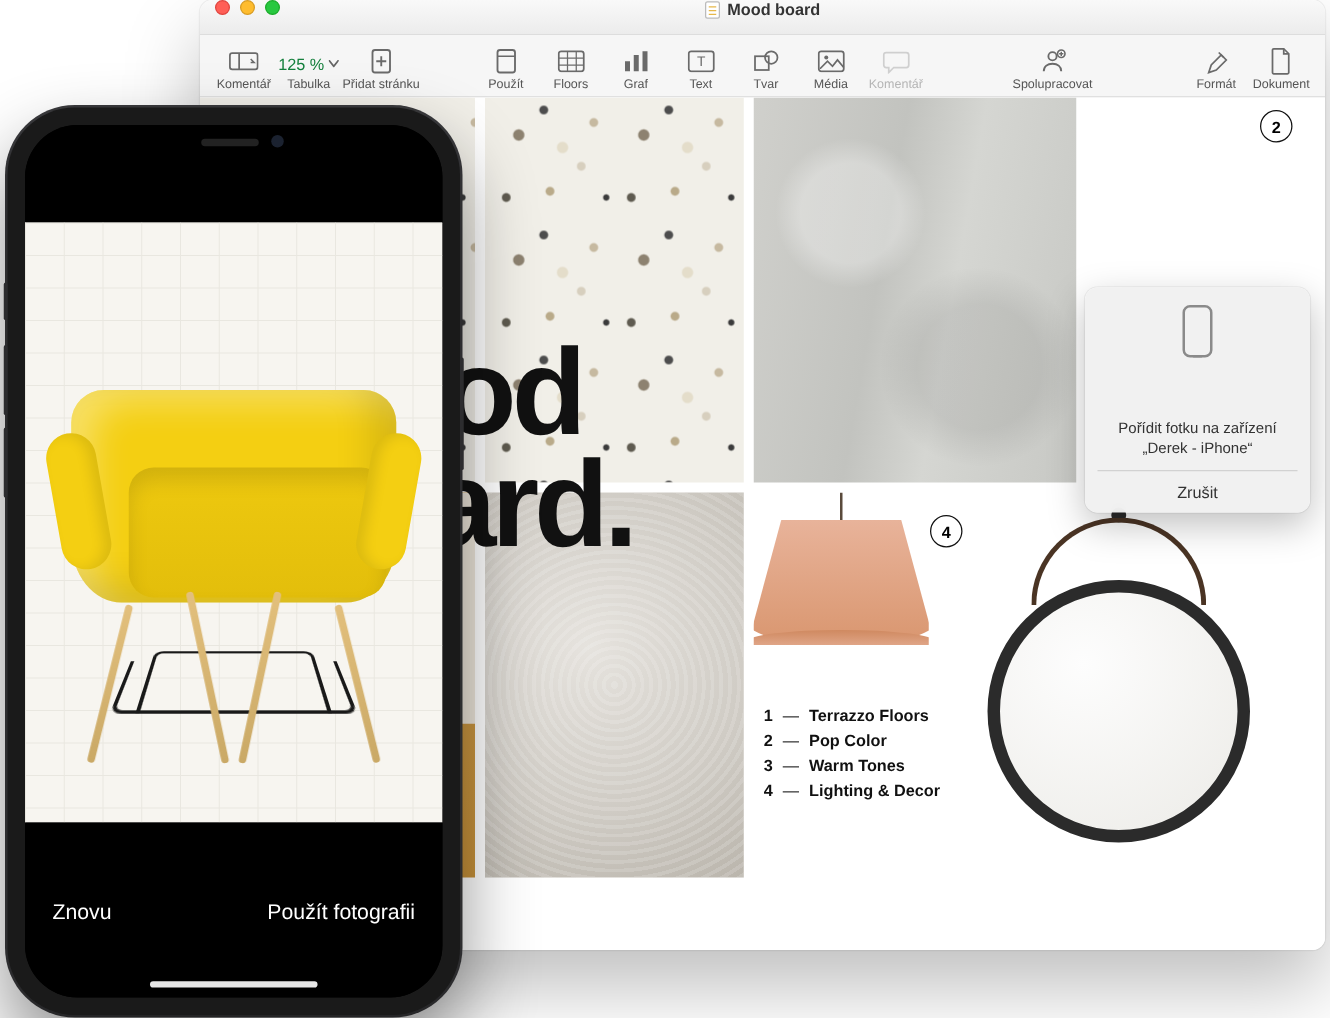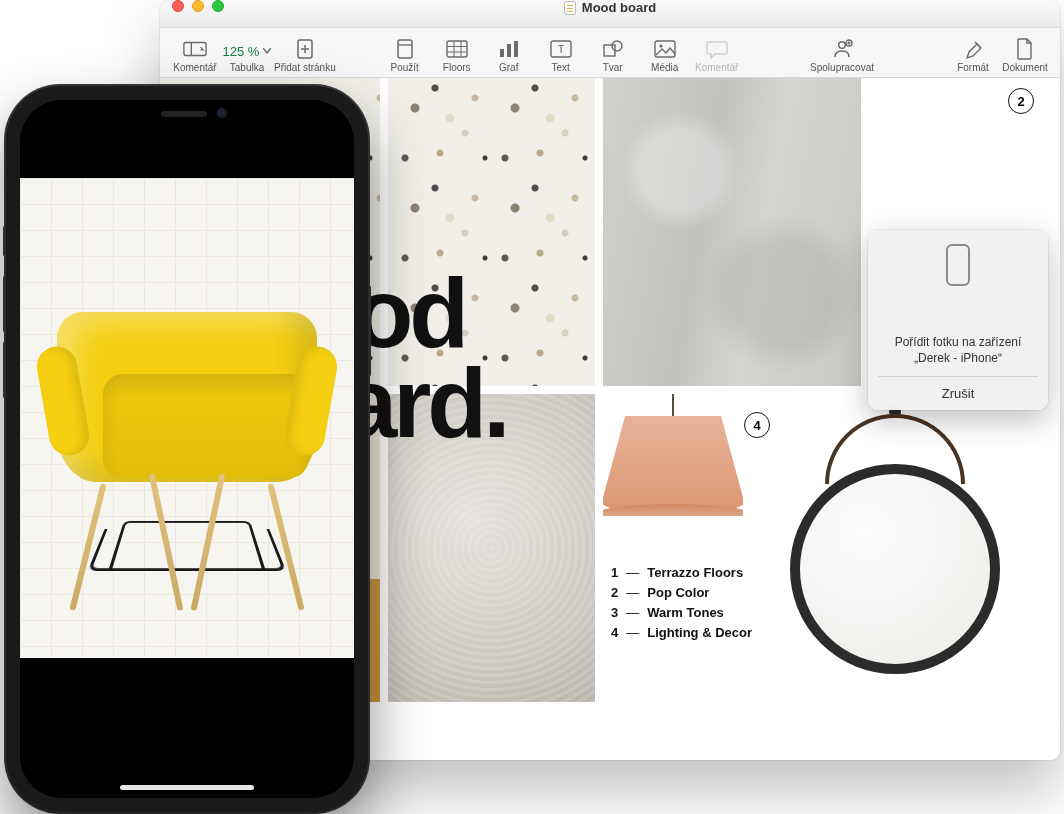--- a/index.html
+++ b/index.html
@@ -427,16 +427,20 @@
             <div class="wire2"></div>
           <div class="leg a"></div>
             <div class="leg b"></div>
             <div class="leg c"></div>
             <div class="leg d"></div>
         </div>
       </div>
     </div>
 
     <div class="photo-bar">
+      <div class="bar-row">
+        <span>Znovu</span>
+        <span>Použít fotografii</span>
+      </div>
       <div class="home-ind"></div>
     </div>
   </div>
 </div>
 
 </body></html>

